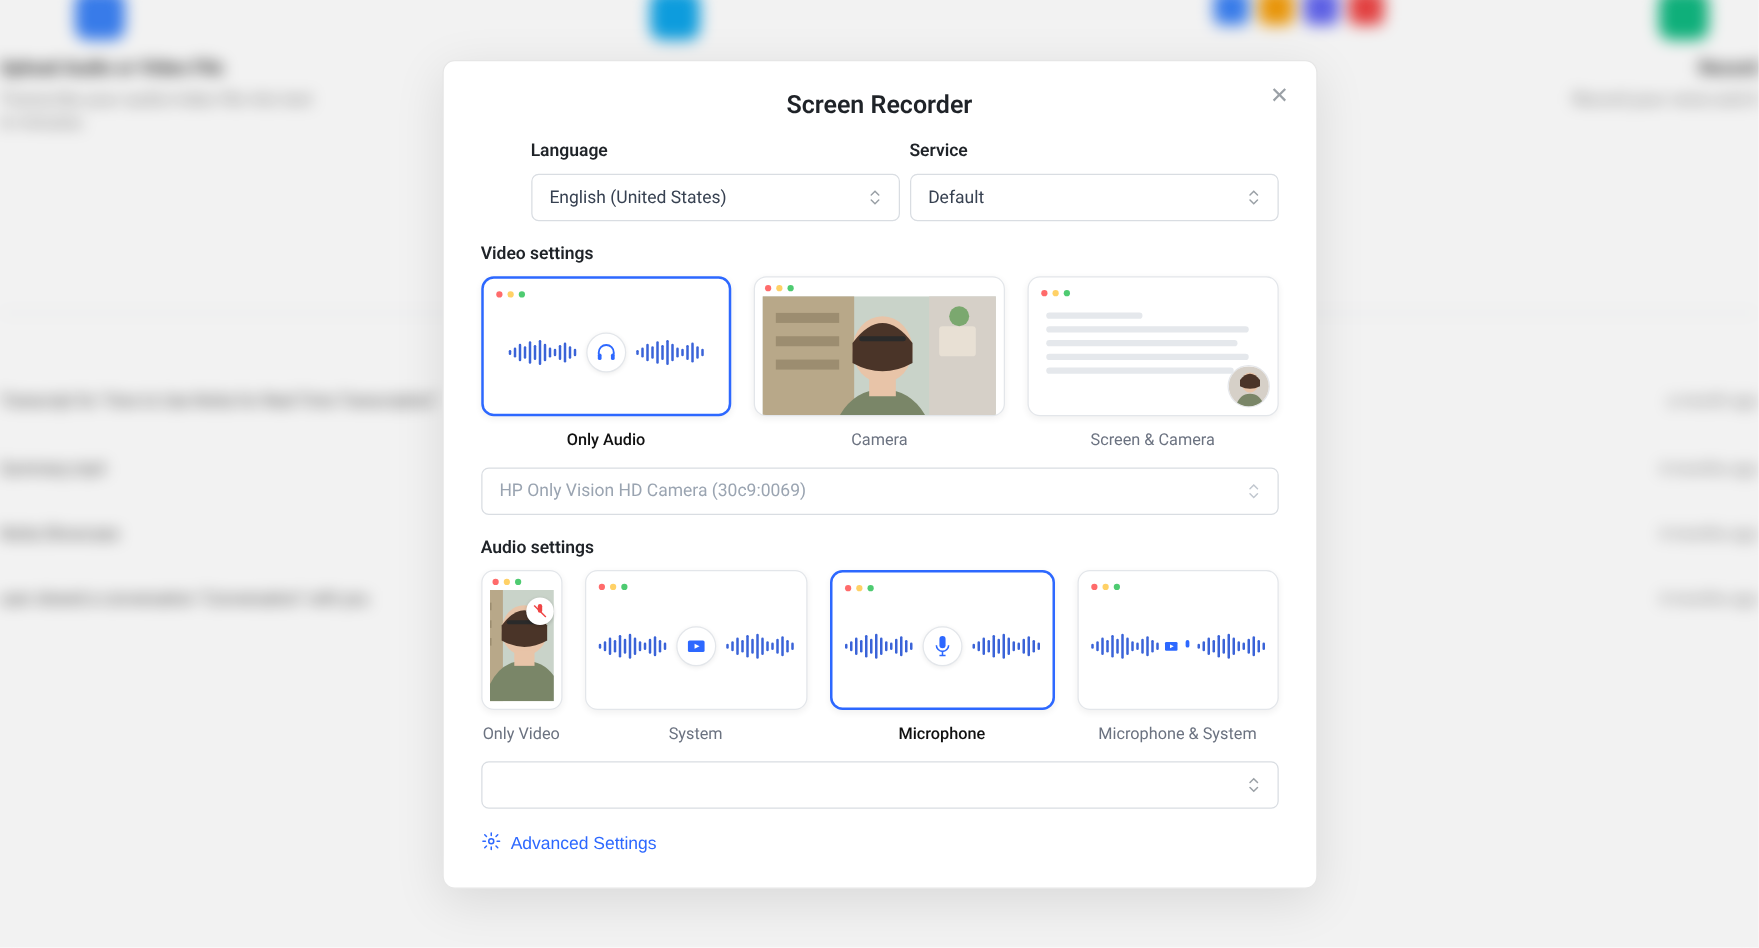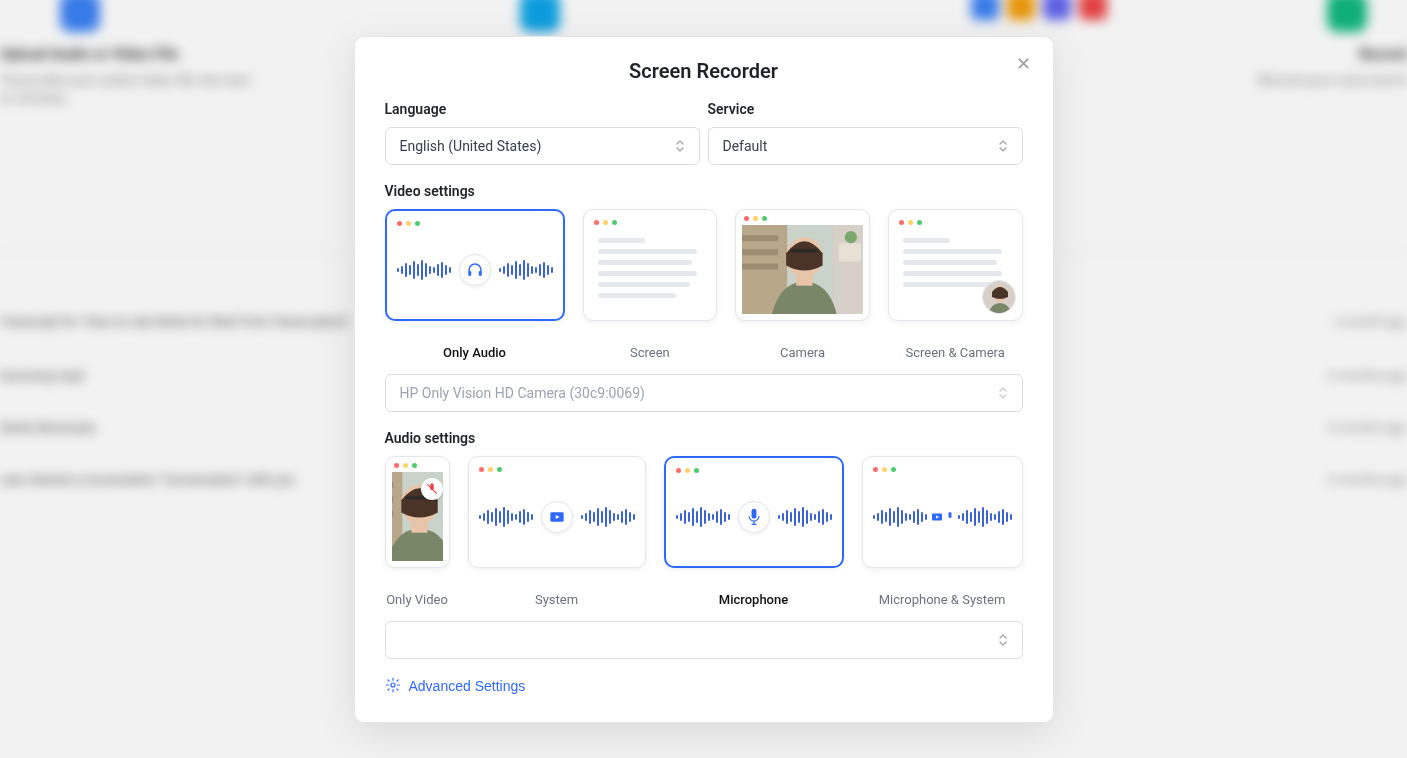--- a/index.html
+++ b/index.html
@@ -36,21 +36,21 @@
     position: relative;
   }
   .close-btn {
     position:absolute; top:16px; right:18px;
     width:22px; height:22px; display:flex; align-items:center; justify-content:center;
     color:#9aa0a6; cursor:pointer; font-size:18px; background:none; border:none;
   }
   .modal-title {
     text-align:center; font-size:20px; font-weight:600; color:#1f2328; margin-bottom:18px;
   }
-  .row { display:flex; gap:8px; }
+  .row { display:flex; gap:8px;margin-left:40px; }
   .col { flex:1; }
   .label { font-size:14px; font-weight:600; color:#1f2328; margin-bottom:10px; display:block; }
   .select {
     width:100%; height:38px; border:1px solid #d9dde2; border-radius:6px;
     background:#fff; padding:0 32px 0 14px; font-size:14px; color:#374151;
     display:flex; align-items:center; position:relative; cursor:pointer;
   }
   .select .caret {
     position:absolute; right:12px; top:50%; transform:translateY(-50%);
     width:14px; height:14px; display:flex; flex-direction:column; align-items:center; justify-content:center;
@@ -64,21 +64,21 @@
     height:112px; border:1px solid #e3e6ea; border-radius:10px; background:#fff;
     padding:8px 10px 10px; box-shadow: 0 2px 6px rgba(0,0,0,0.06);
     display:flex; flex-direction:column; gap:4px; cursor:pointer; overflow:hidden;
     position:relative;
   }
   .card.selected { border:2px solid #2d68ff; }
   .dots { display:flex; gap:4px; padding:2px 0 2px; }
   .dot { width:5px; height:5px; border-radius:50%; }
   .dot.r{background:#ff6b6b;} .dot.y{background:#ffd166;} .dot.g{background:#4ecb71;}
   .card-body { flex:1; display:flex; align-items:center; justify-content:center; position:relative; }
-  .opt-label { text-align:center; font-size:13px; margin-top:24px; }
+  .opt-label { text-align:center; font-size:13px; margin-top:12px; }
   .opt-label.sel { color:#111; font-weight:500; }
   .opt-label.unsel { color:#6b7280; }
 
   .bars { display:flex; align-items:center; gap:2px; }
   .bar { width:2px; background:#3a63d8; border-radius:2px; }
   .wave-row { display:flex; align-items:center; gap:8px; }
   .circle-icon {
     width:32px; height:32px; border-radius:50%; background:#fff; border:1px solid #e3e6ea;
     display:flex; align-items:center; justify-content:center; box-shadow:0 1px 4px rgba(0,0,0,0.08);
   }
@@ -222,38 +222,20 @@
                   <div class="bar" style="height: 16px;"></div>
                   <div class="bar" style="height: 10px;"></div>
                   <div class="bar" style="height: 6px;"></div>
                 </div>
             </div>
           </div>
         </div>
         <div class="opt-label sel">Only Audio</div>
       </div>
 
-      <div class="opt">
-        <div class="card">
-          <div class="dots">
-              <div class="dot r"></div>
-              <div class="dot y"></div>
-              <div class="dot g"></div>
-            </div>
-          <div class="card-body" style="flex-direction:column;align-items:stretch;justify-content:flex-start;padding:4px 4px;">
-            <div class="skeleton-line" style="width:45%;"></div>
-            <div class="skeleton-line" style="width:95%;"></div>
-            <div class="skeleton-line" style="width:90%;"></div>
-            <div class="skeleton-line" style="width:95%;"></div>
-            <div class="skeleton-line" style="width:88%;"></div>
-            <div class="skeleton-line" style="width:75%;"></div>
-          </div>
-        </div>
-        <div class="opt-label unsel">Screen</div>
-      </div>
 
       <div class="opt">
         <div class="card" style="padding:0;">
           <div class="dots" style="padding:6px 8px 0;">
               <div class="dot r"></div>
               <div class="dot y"></div>
               <div class="dot g"></div>
             </div>
           <div style="flex:1;padding:0 6px 6px;">
             <svg class="camera-svg" viewBox="0 0 140 88" preserveAspectRatio="xMidYMid slice">

